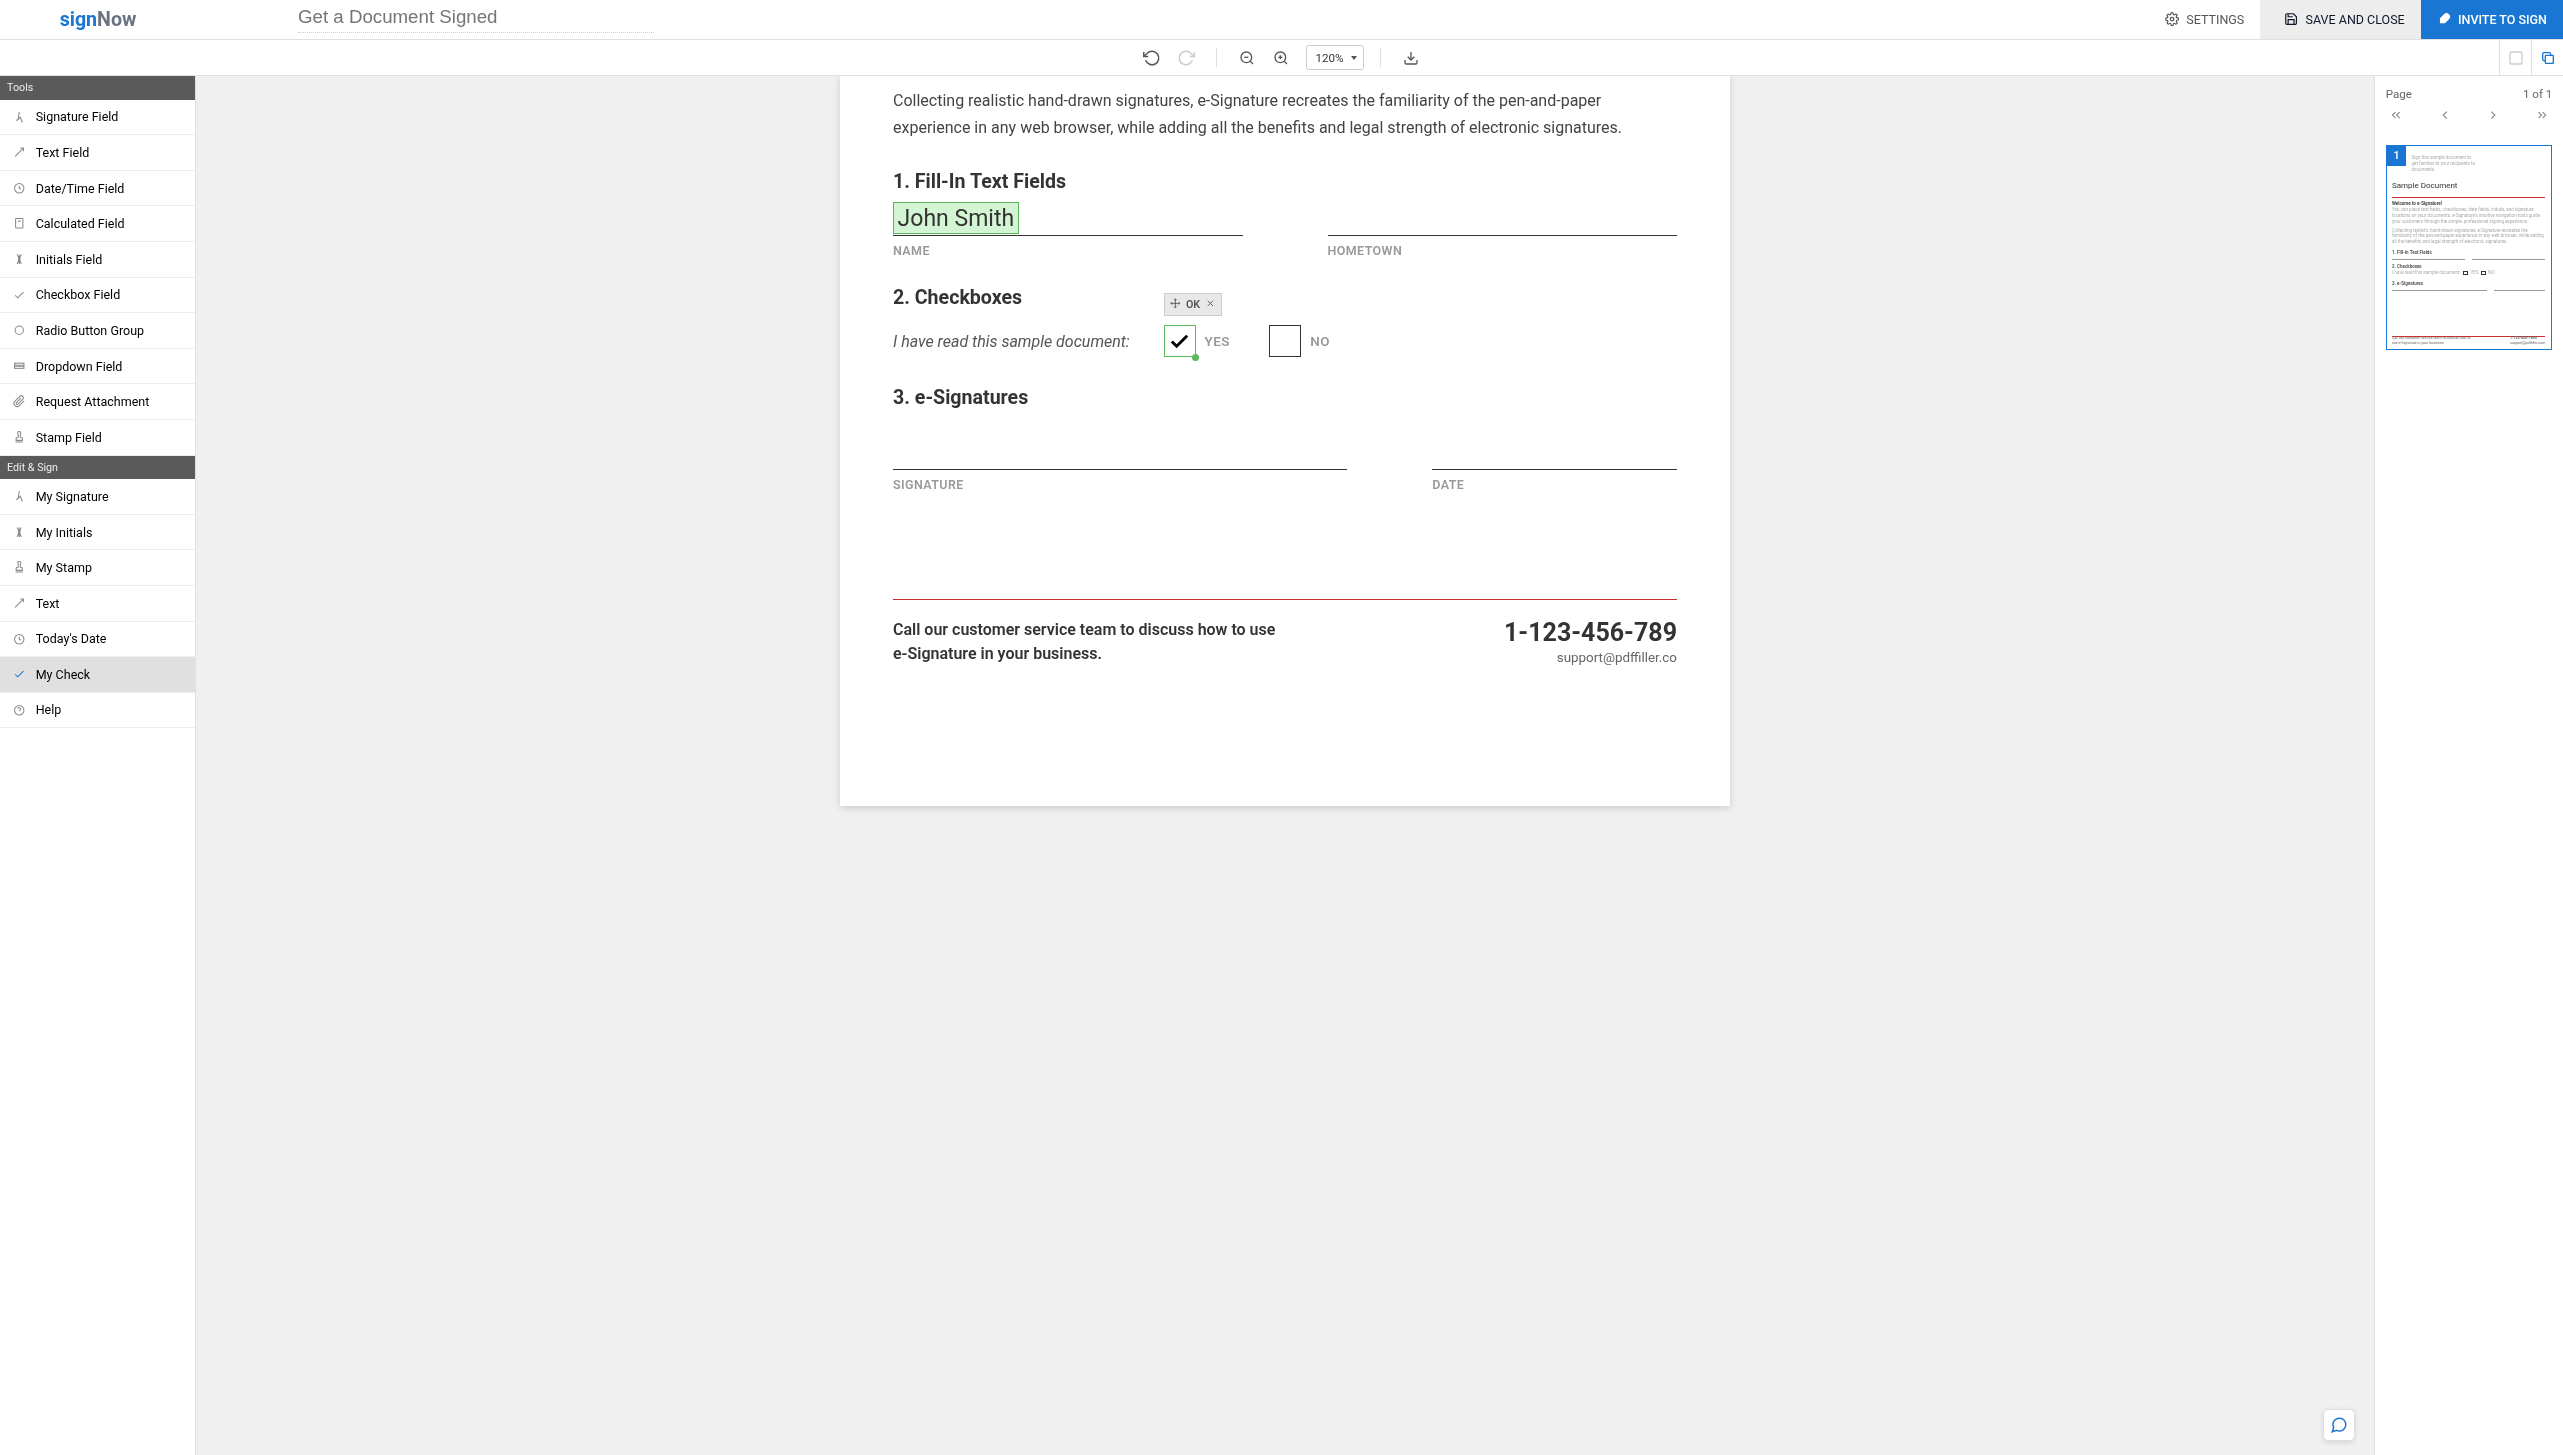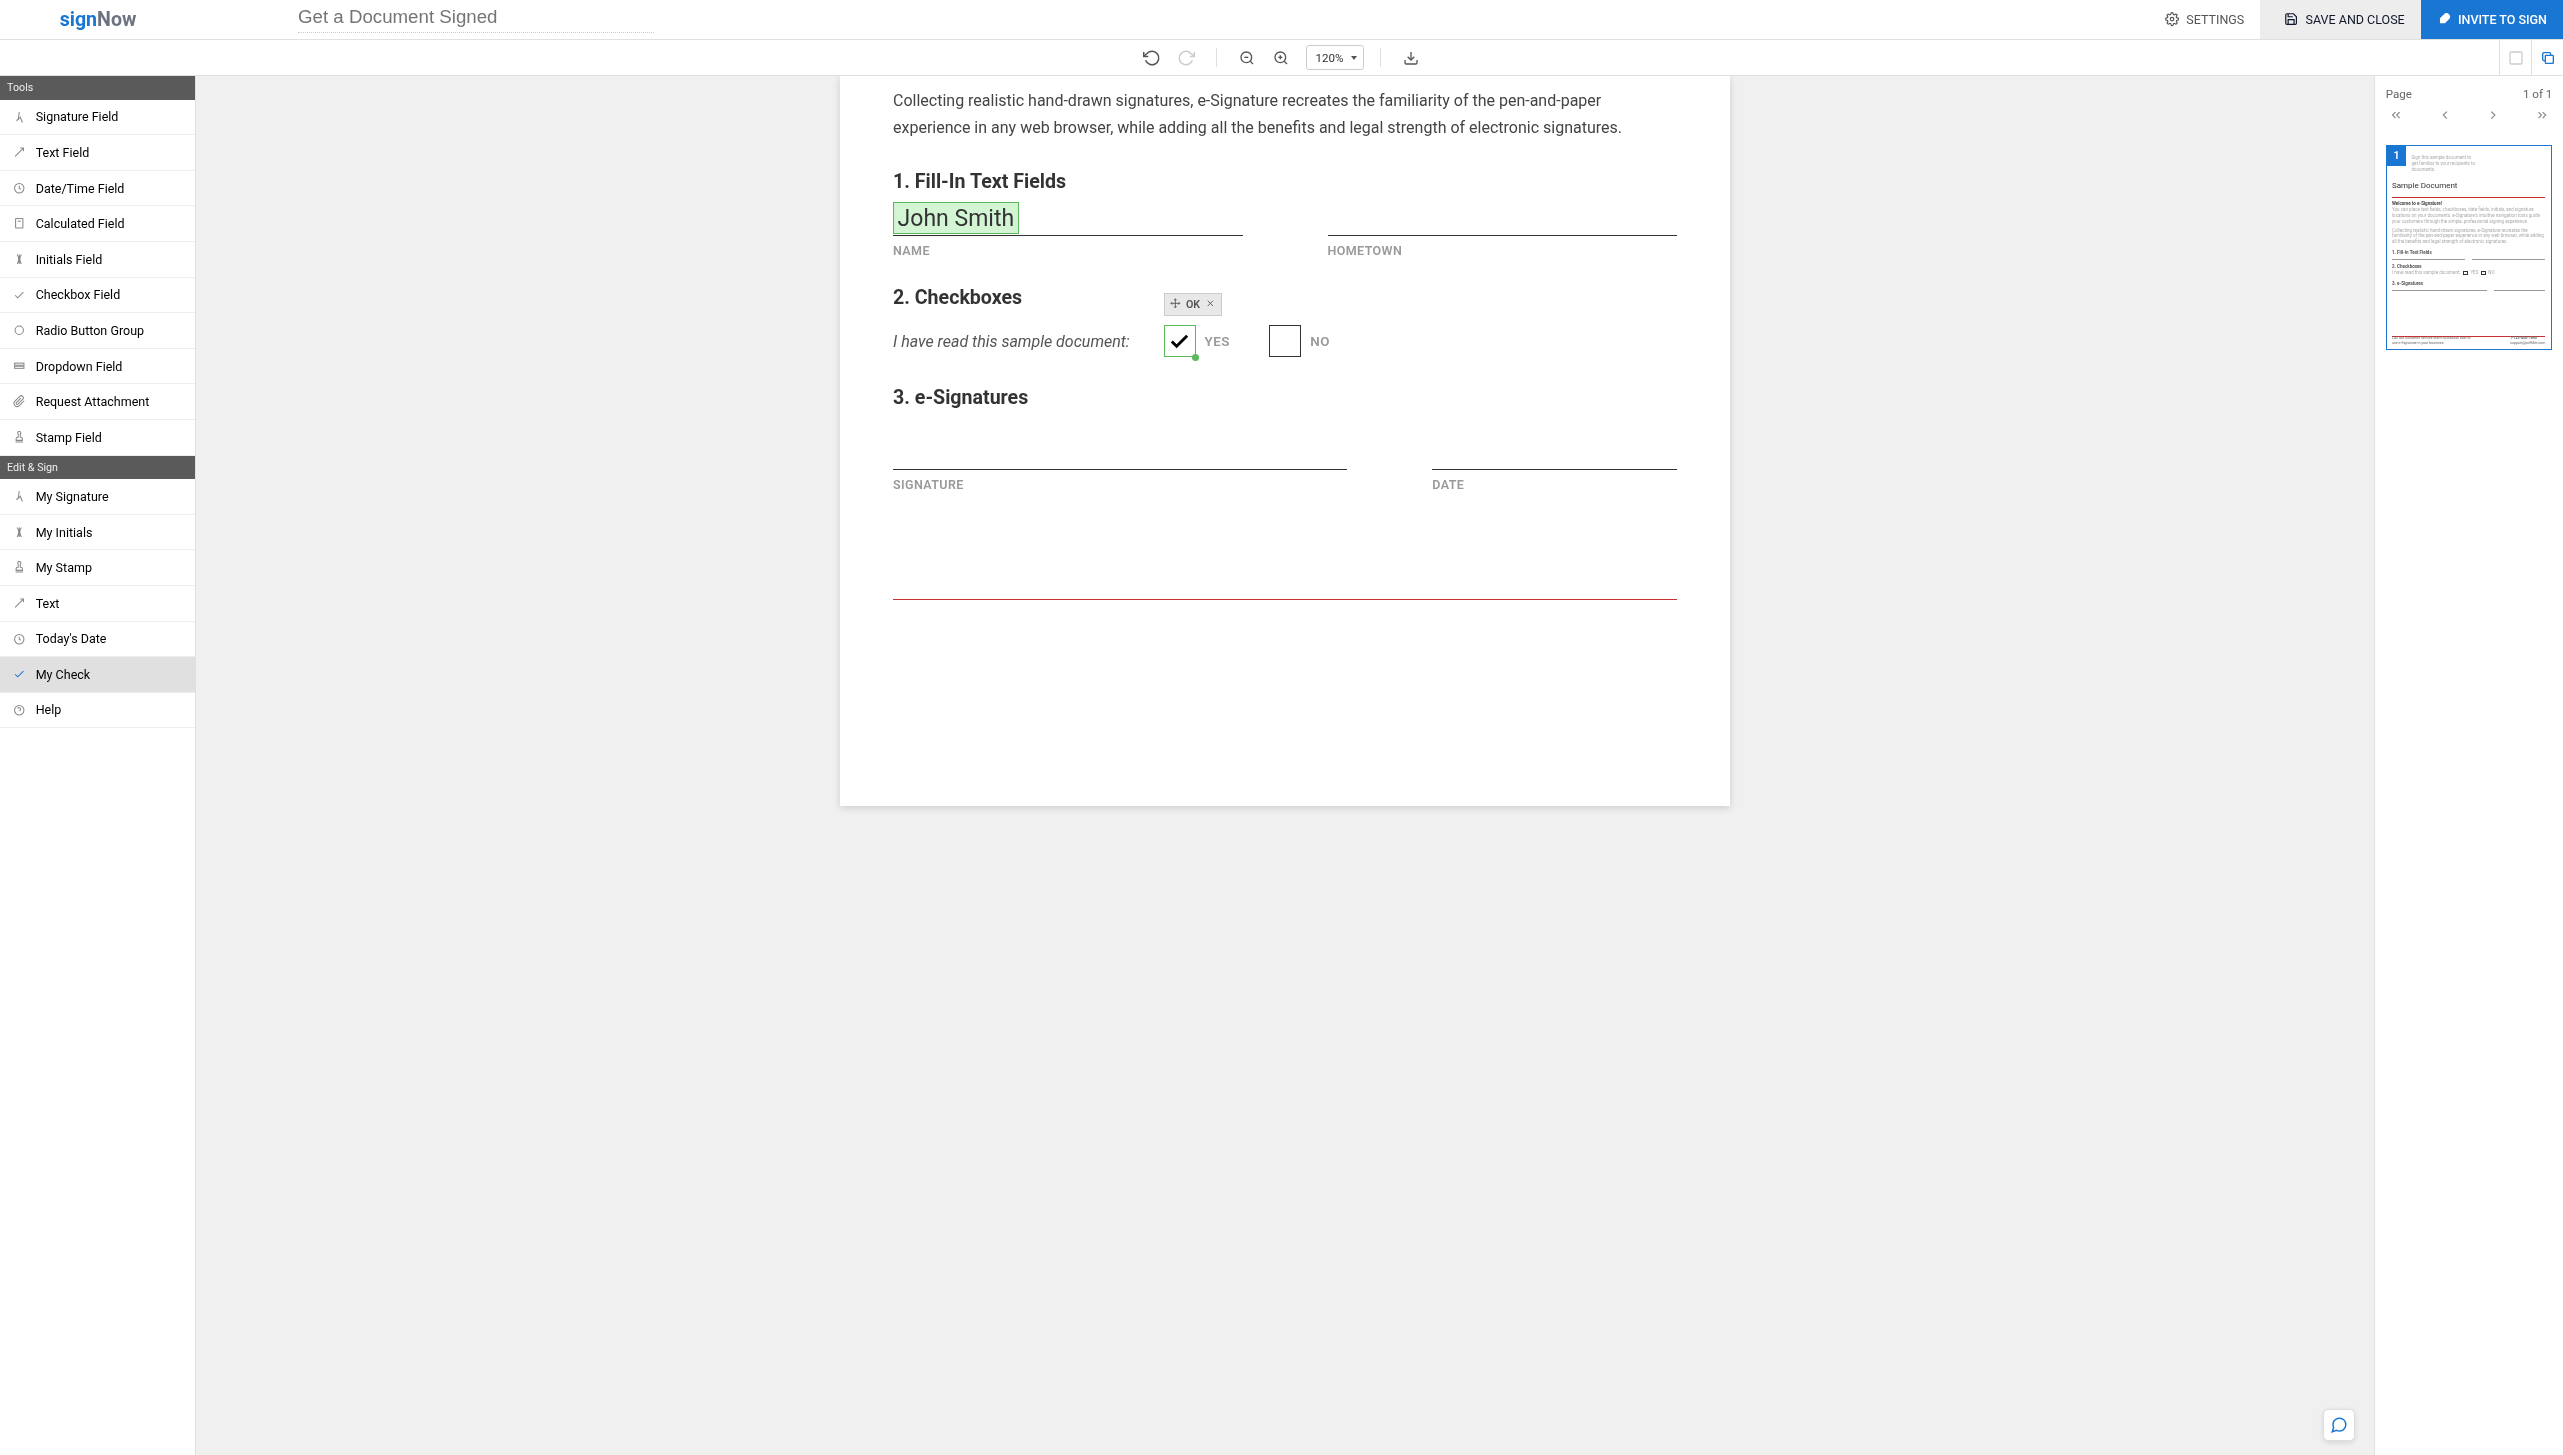--- a/index.html
+++ b/index.html
@@ -397,20 +397,27 @@
           <div class="underline-input"></div>
           <div class="field-label">SIGNATURE</div>
         </div>
         <div class="field-col" style="flex:0.7">
           <div class="underline-input"></div>
           <div class="field-label">DATE</div>
         </div>
       </div>
 
       <div class="doc-divider"></div>
+      <div class="footer-row">
+        <div class="footer-text">Call our customer service team to discuss how to use e-Signature in your business.</div>
+        <div class="footer-right">
+          <div class="footer-phone">1-123-456-789</div>
+          <div class="footer-email">support@pdffiller.co</div>
+        </div>
+      </div>
     </div>
   </div>
 
   <div class="right-panel">
     <div class="page-info">
       <span>Page</span>
       <span>1 of 1</span>
     </div>
     <div class="page-nav">
       <span class="page-nav-btn">

